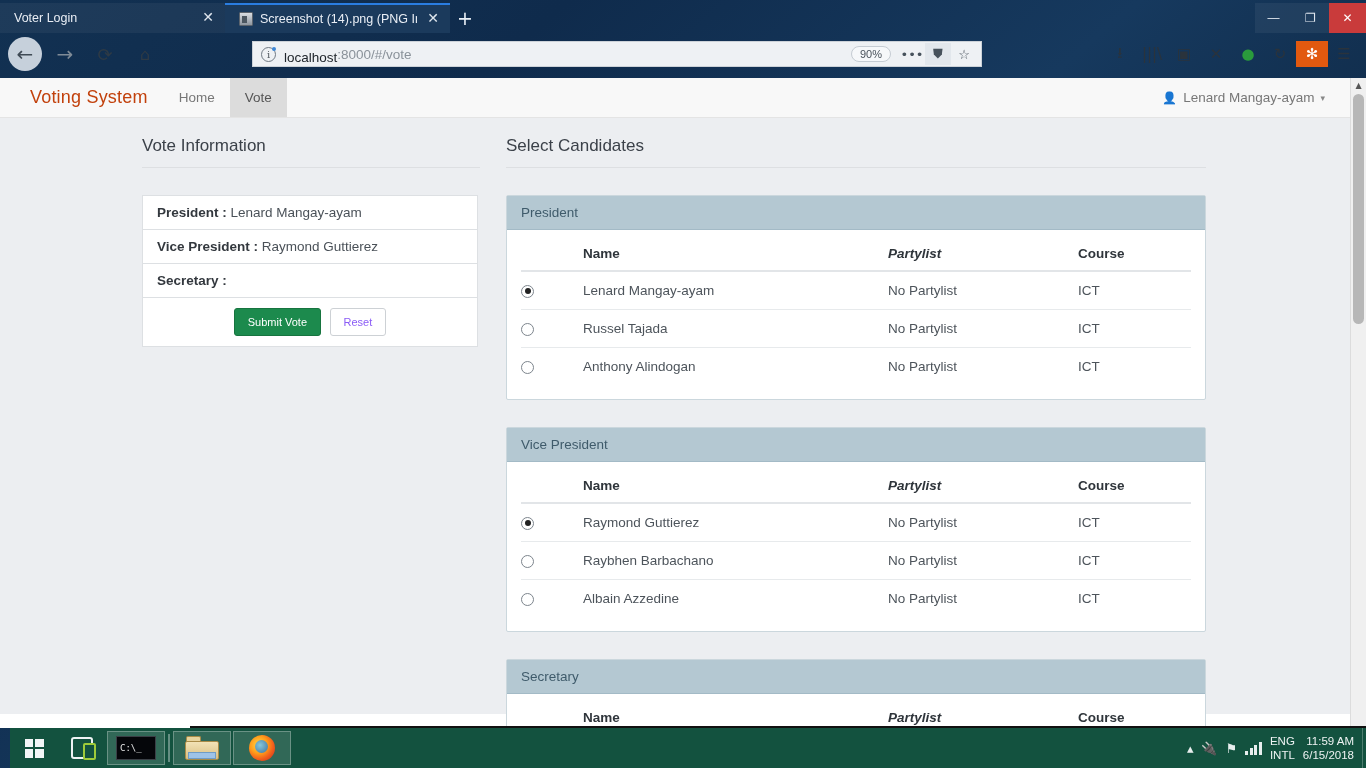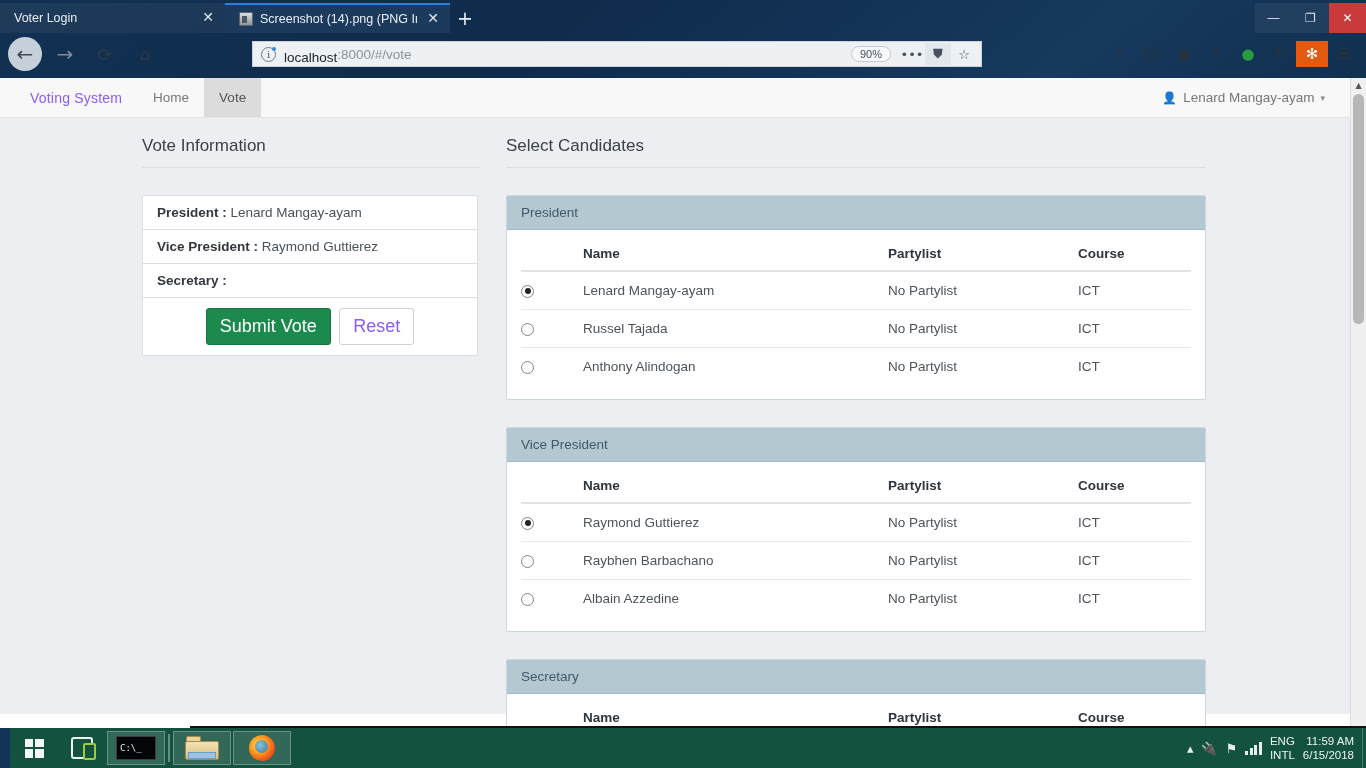--- a/index.html
+++ b/index.html
@@ -125,21 +125,21 @@
   }
 
   
   .appnav{
     position:absolute; left:0; top:0; width:1350px; height:40px;
     background:#f8f8f8; border-bottom:1px solid #e4e4e4;
     display:flex; align-items:stretch;
   }
   .brand{
     display:flex;align-items:center; padding:0 16px 0 30px;
-    font-size:14px; color:#8b5cf6; letter-spacing:.2px;
+    font-size:18px; color:#c2410c; letter-spacing:.2px;
   }
   .navlink{
     display:flex;align-items:center; padding:0 15px;
     font-size:13.5px; color:#777;
   }
   .navlink.active{ background:#dcdcdc; color:#555; }
   .appnav .right{
     margin-left:auto; display:flex;align-items:center; padding-right:25px;
     font-size:13.5px; color:#777; gap:6px;
   }
@@ -161,21 +161,21 @@
     margin-top:27px; width:336px; border:1px solid #dde0e3; background:#fff;
   }
   .info-row{
     padding:9px 14px; border-bottom:1px solid #dde0e3;
     font-size:13.5px; color:#4a5158;
   }
   .info-row:last-child{ border-bottom:none; }
   .info-row .lbl{ font-weight:bold; color:#33383e; }
   .btnrow{ padding:10px 14px; text-align:center; }
   .btn{
-    display:inline-block; font-size:18px; padding:7px 13px;
+    display:inline-block; font-size:11px; padding:7px 13px;
     border-radius:3px; border:1px solid transparent; vertical-align:top;
   }
   .btn-submit{ background:#1c8a4d; border-color:#17743f; color:#fff; margin-right:4px;}
   .btn-reset{ background:#fff; border-color:#cdd1d5; color:#8b5cf6; }
 
   
   .panel{
     width:700px; background:#fff; border:1px solid #cbd7dd;
     margin-top:27px; border-radius:2px;
   }
@@ -189,21 +189,21 @@
     text-align:left; font-size:13.5px; color:#2f353b; font-weight:bold;
     padding:16px 0 9px 0; border-bottom:2px solid #e2e5e8;
   }
   table.cand td{
     font-size:13.5px; color:#4d545b; padding:11px 0;
     border-bottom:1px solid #e7eaec;
   }
   table.cand tr:last-child td{ border-bottom:none; }
   .c-radio{ width:62px; }
   .c-name{ width:305px; }
-  .c-party{ width:190px; }
+  .c-party{ width:190px;font-style:italic; }
   .c-course{ width:auto;margin-left:28px; }
 
   .radio{
     display:inline-block; width:13px;height:13px;border-radius:50%;
     border:1px solid #7d858d; background:#fff; position:relative; vertical-align:middle;
   }
   .radio.checked::after{
     content:""; position:absolute; left:2.5px; top:2.5px; width:6px;height:6px;
     border-radius:50%; background:#222;
   }

